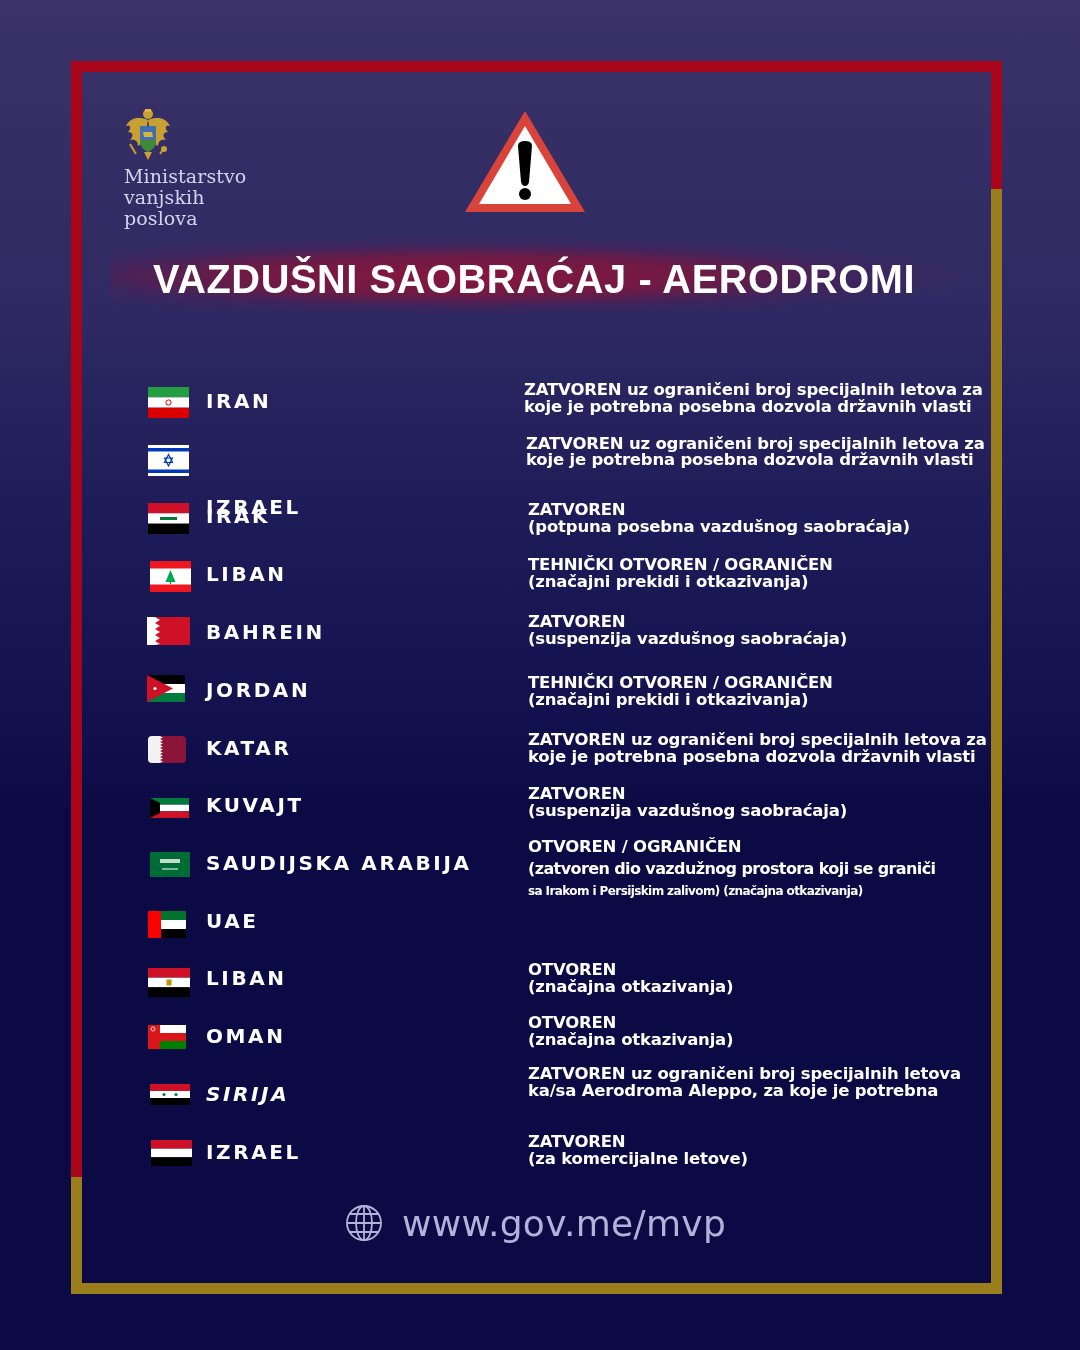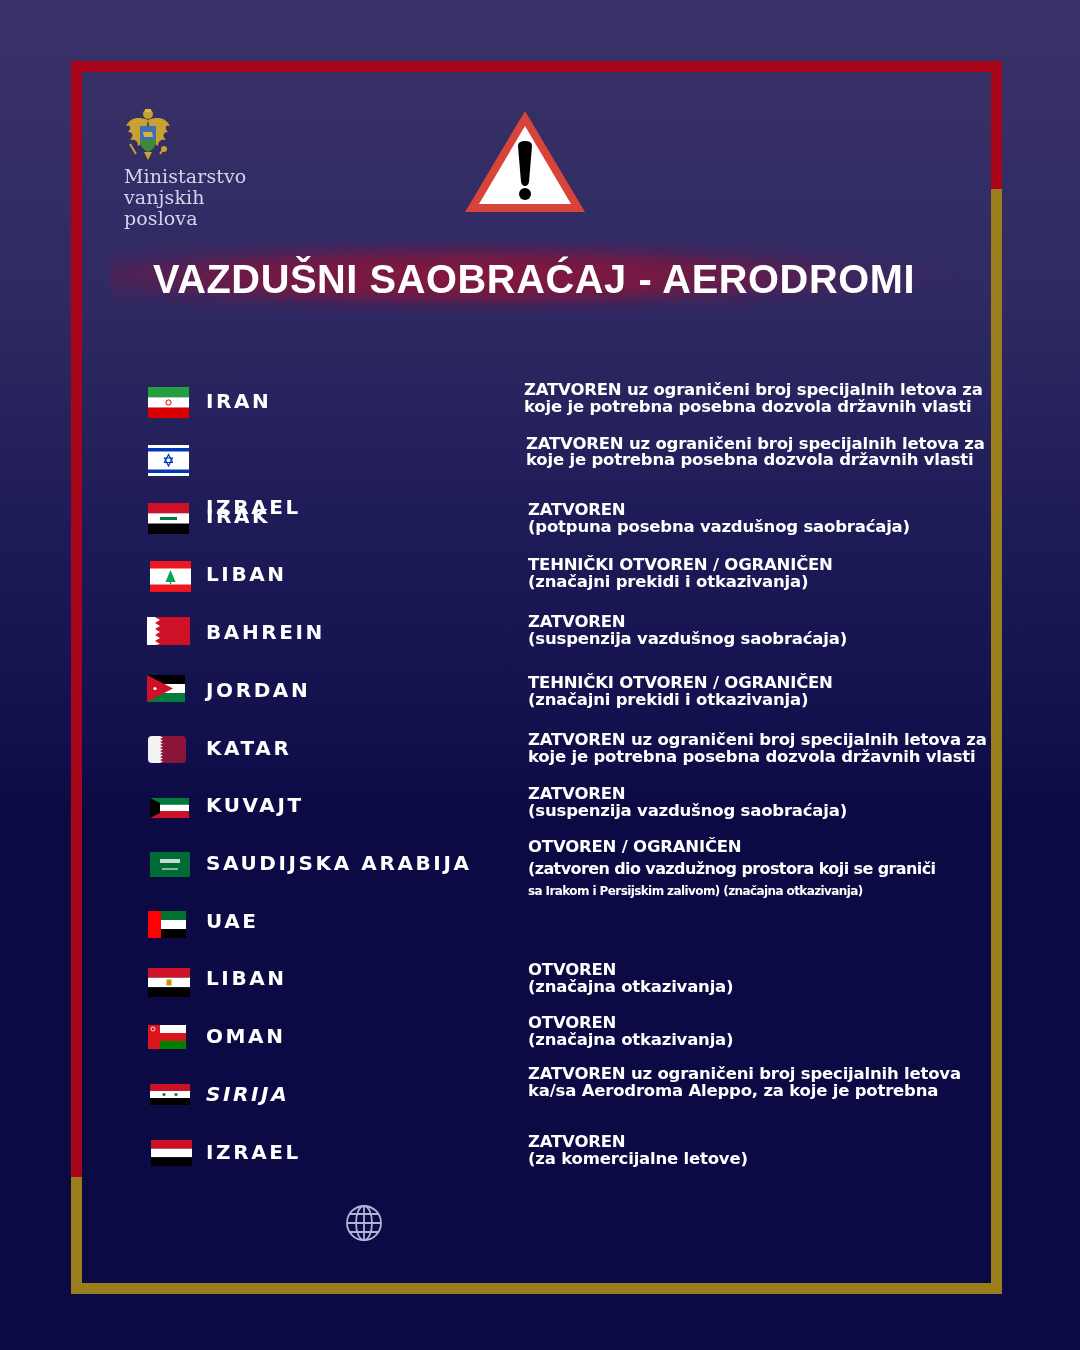--- a/index.html
+++ b/index.html
@@ -288,13 +288,14 @@
 </div>
 
 <div class="footer">
   <svg viewBox="0 0 40 40" fill="none" stroke="#b3b2d8" stroke-width="1.8">
     <circle cx="20" cy="20" r="17"></circle>
     <ellipse cx="20" cy="20" rx="8" ry="17"></ellipse>
     <line x1="20" y1="3" x2="20" y2="37"></line>
     <line x1="3" y1="20" x2="37" y2="20"></line>
     <path d="M6 11 H34 M6 29 H34"></path>
   </svg>
+  <span class="url">www.gov.me/mvp</span>
 </div>
 
 </body></html>

